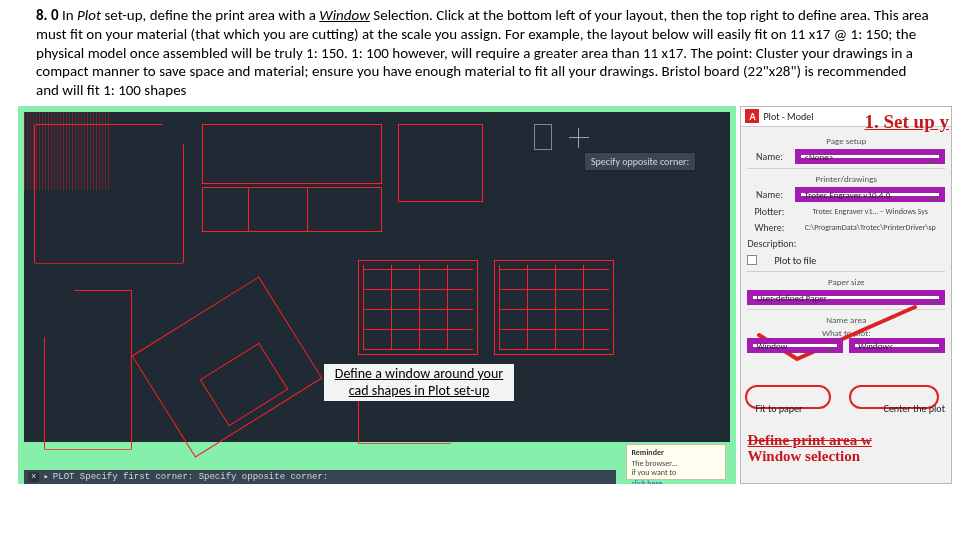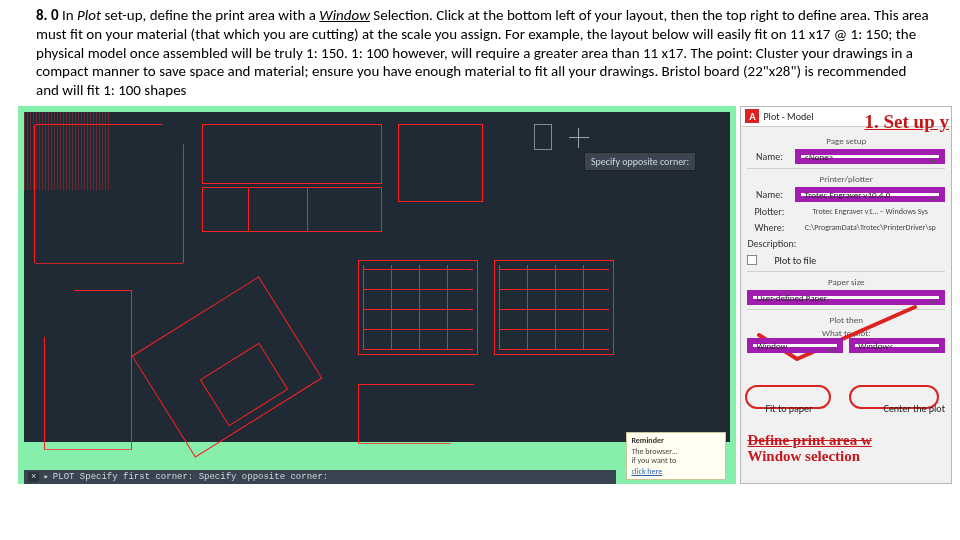--- a/index.html
+++ b/index.html
@@ -96,21 +96,21 @@
     position:absolute; left:6px; right:120px; bottom:0;
     height:14px; background:#384450;
     color:#cfd6dd; font-size:9px;
     font-family: "Consolas","Courier New",monospace;
     display:flex; align-items:center; gap:4px;
     padding:0 4px;
   }
   .cad-prompt .chip { background:#2a333c; padding:0 3px; border-radius:2px; }
   .reminder {
     position:absolute; right:10px; bottom:4px;
-    width:100px; height:48px;
+    width:100px; height:36px;
     background:#fffef0; border:1px solid #c8c39b;
     font-size:8px; color:#444; padding:3px 4px;
     line-height:1.15;
   }
   .reminder .hdr { font-weight:700; color:#333; margin-bottom:2px; }
   .reminder .link { color:#2a5db0; text-decoration:underline; display:block; margin-top:2px;}
 
   
   .plot {
     position: relative;
@@ -169,21 +169,21 @@
     width:120px; height:40px; pointer-events:none;
   }
   .red-check svg { overflow:visible; }
   .scribble2 {
     position:absolute; left:6px; bottom:18px;
     color:#c6171d; font-size:15px; font-weight:700;
     font-family:"Segoe Script","Comic Sans MS",cursive;
     line-height:1.1;
   }
   .scribble2 .l1 { text-decoration: line-through underline; }
-  .plot .fitchk { position:absolute; left:20px; bottom:68px; display:flex; gap:4px; align-items:flex-start;}
+  .plot .fitchk { position:absolute; left:10px; bottom:68px; display:flex; gap:4px; align-items:flex-start;}
   .plot .centerchk { position:absolute; right:6px; bottom:68px; display:flex; gap:4px; align-items:center;}
 </style>
 </head>
 <body>
 
 <div class="instruction">
   <b>8. 0</b><span> In </span><span class="italic">Plot</span><span> set-up, define the print area with a </span><span class="italic underline">Window</span><span> Selection. Click at the bottom left of your layout, then the top right to define area. This area must fit on your material (that which you are cutting) at the scale you assign. For example, the layout below will easily fit on 11 x17 @ 1: 150; the physical model once assembled will be truly 1: 150. 1: 100 however, will require a greater area than 11 x17. The point: Cluster your drawings in a compact manner to save space and material; ensure you have enough material to fit all your drawings. Bristol board (22"x28") is recommended and will fit 1: 100 shapes</span>
 </div>
 
 <div class="content-row">
@@ -202,20 +202,21 @@
       <div class="red-shape s6">
           <div class="grid-in"></div>
         </div>
       <div class="red-shape s7">
           <div class="grid-in"></div>
         </div>
       <div class="red-shape s8"></div>
       <div class="red-shape s9"></div>
       <div class="crosshair"></div>
       <div class="tooltip">Specify opposite corner:</div>
+      <div class="annot">Define a window around your cad shapes in Plot set-up</div>
     </div>
     <div class="cad-prompt">
       <span class="chip">×</span>
       <span>▸</span>
       <span>PLOT Specify first corner:  Specify opposite corner:</span>
     </div>
     <div class="reminder">
       <div class="hdr">Reminder</div>
       <div>The browser…</div>
       <div>if you want to</div>
@@ -232,21 +233,21 @@
 
     <div class="group">
       <div class="glabel">Page setup</div>
       <div class="fieldrow">
         <span class="lbl">Name:</span>
         <div class="sel">
             <span>&lt;None&gt;</span>
           </div>
       </div>
       <hr>
-      <div class="glabel">Printer/plotter</div>
+      <div class="glabel">Printer/drawings</div>
       <div class="fieldrow">
         <span class="lbl">Name:</span>
         <div class="sel">
             <span>Trotec Engraver v10.4.0</span>
           </div>
       </div>
       <div class="fieldrow">
         <span class="lbl">Plotter:</span>
         <span class="static">Trotec Engraver v1… – Windows Sys</span>
       </div>
@@ -268,21 +269,21 @@
           </svg>
       </div>
       <hr>
       <div class="glabel">Paper size</div>
       <div class="fieldrow">
         <div class="sel" style="width:100%">
             <span>User-defined Paper</span>
           </div>
       </div>
       <hr>
-      <div class="glabel">Plot then</div>
+      <div class="glabel">Name area</div>
       <div class="glabel" style="margin-top:2px">What to plot:</div>
       <div class="two">
         <div class="sel" style="width:46%">
             <span>Window</span>
           </div>
         <div class="sel" style="width:46%">
             <span>Window&lt;</span>
           </div>
       </div>
     </div>

